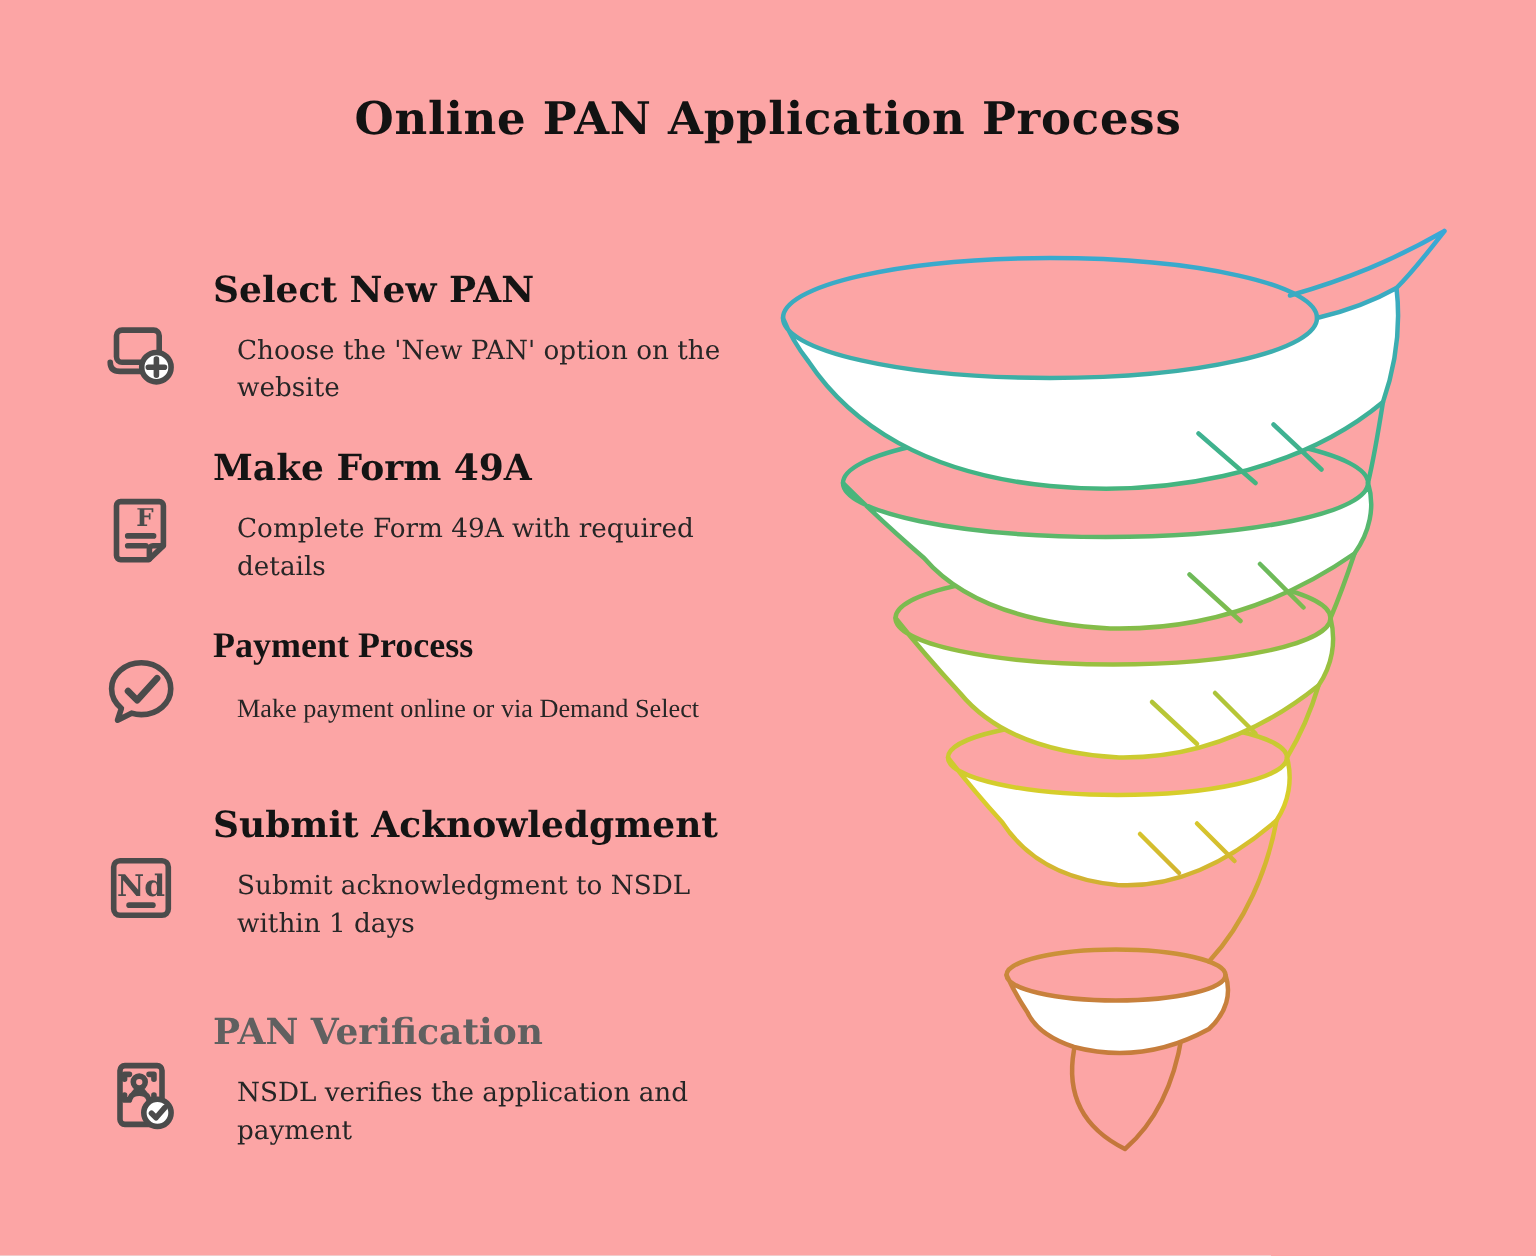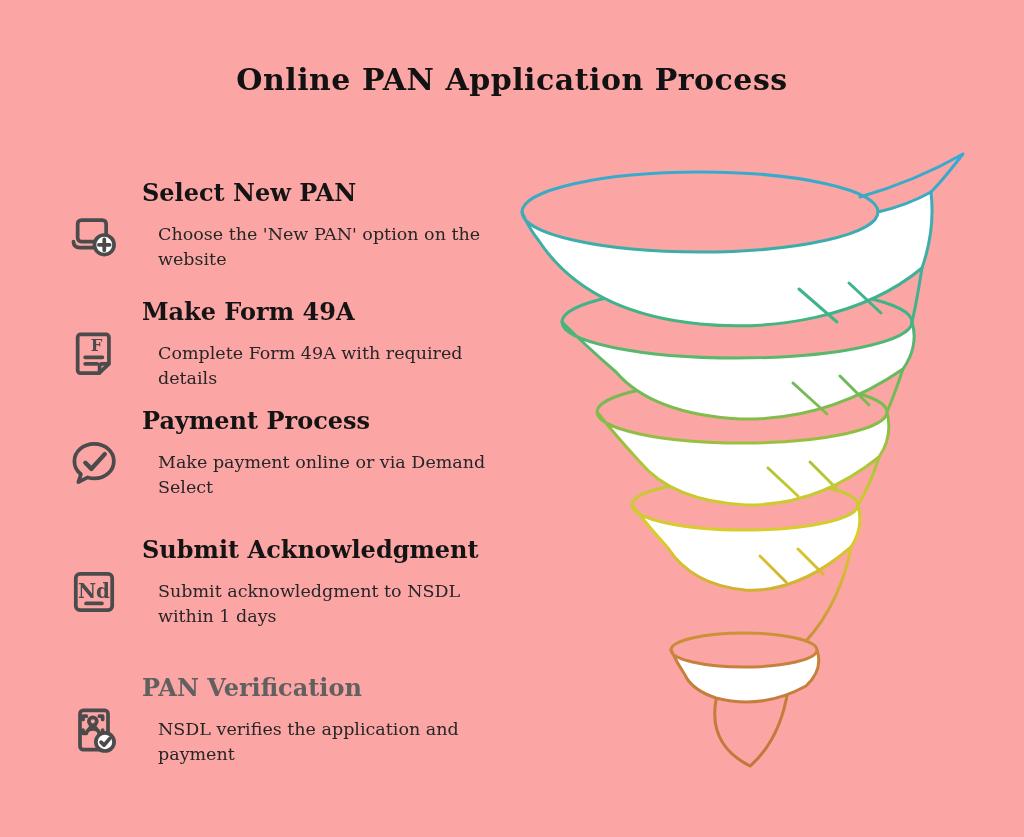--- a/index.html
+++ b/index.html
@@ -51,21 +51,21 @@
         <path class="icon-stroke" d="M8.2,13.4 h7.4 M8.2,16.2 h5.2"></path>
         <text class="icon-text" x="13.1" y="10.6" font-size="7" text-anchor="middle">F</text>
       </svg>
     </div>
     <div class="step-text">
       <div class="step-title">Make Form 49A</div>
       <p class="step-desc">Complete Form 49A with required details</p>
     </div>
   </div>
 
-  <div class="step step-3" style="top:408px;">
+  <div class="step step-3" style="top:418px;font-family:Liberation Serif, serif;">
     <div class="step-icon">
       <svg width="56" height="56" viewBox="0 0 24 24">
         <path class="icon-stroke" d="M12.1,3.8 c4.7,0 8.4,3.3 8.4,7.4 c0,4.1 -3.7,7.4 -8.4,7.4 c-1,0 -1.9,-0.15 -2.8,-0.42 L5.3,20.2 L6.4,16.8 C4.7,15.4 3.6,13.5 3.6,11.2 C3.6,7.1 7.4,3.8 12.1,3.8 Z"></path>
         <path class="icon-stroke" style="stroke-width:1.9" d="M8.3,11.9 l2.6,2.6 l5.7,-6.3"></path>
       </svg>
     </div>
     <div class="step-text">
       <div class="step-title">Payment Process</div>
       <p class="step-desc">Make payment online or via Demand Select</p>
     </div>

